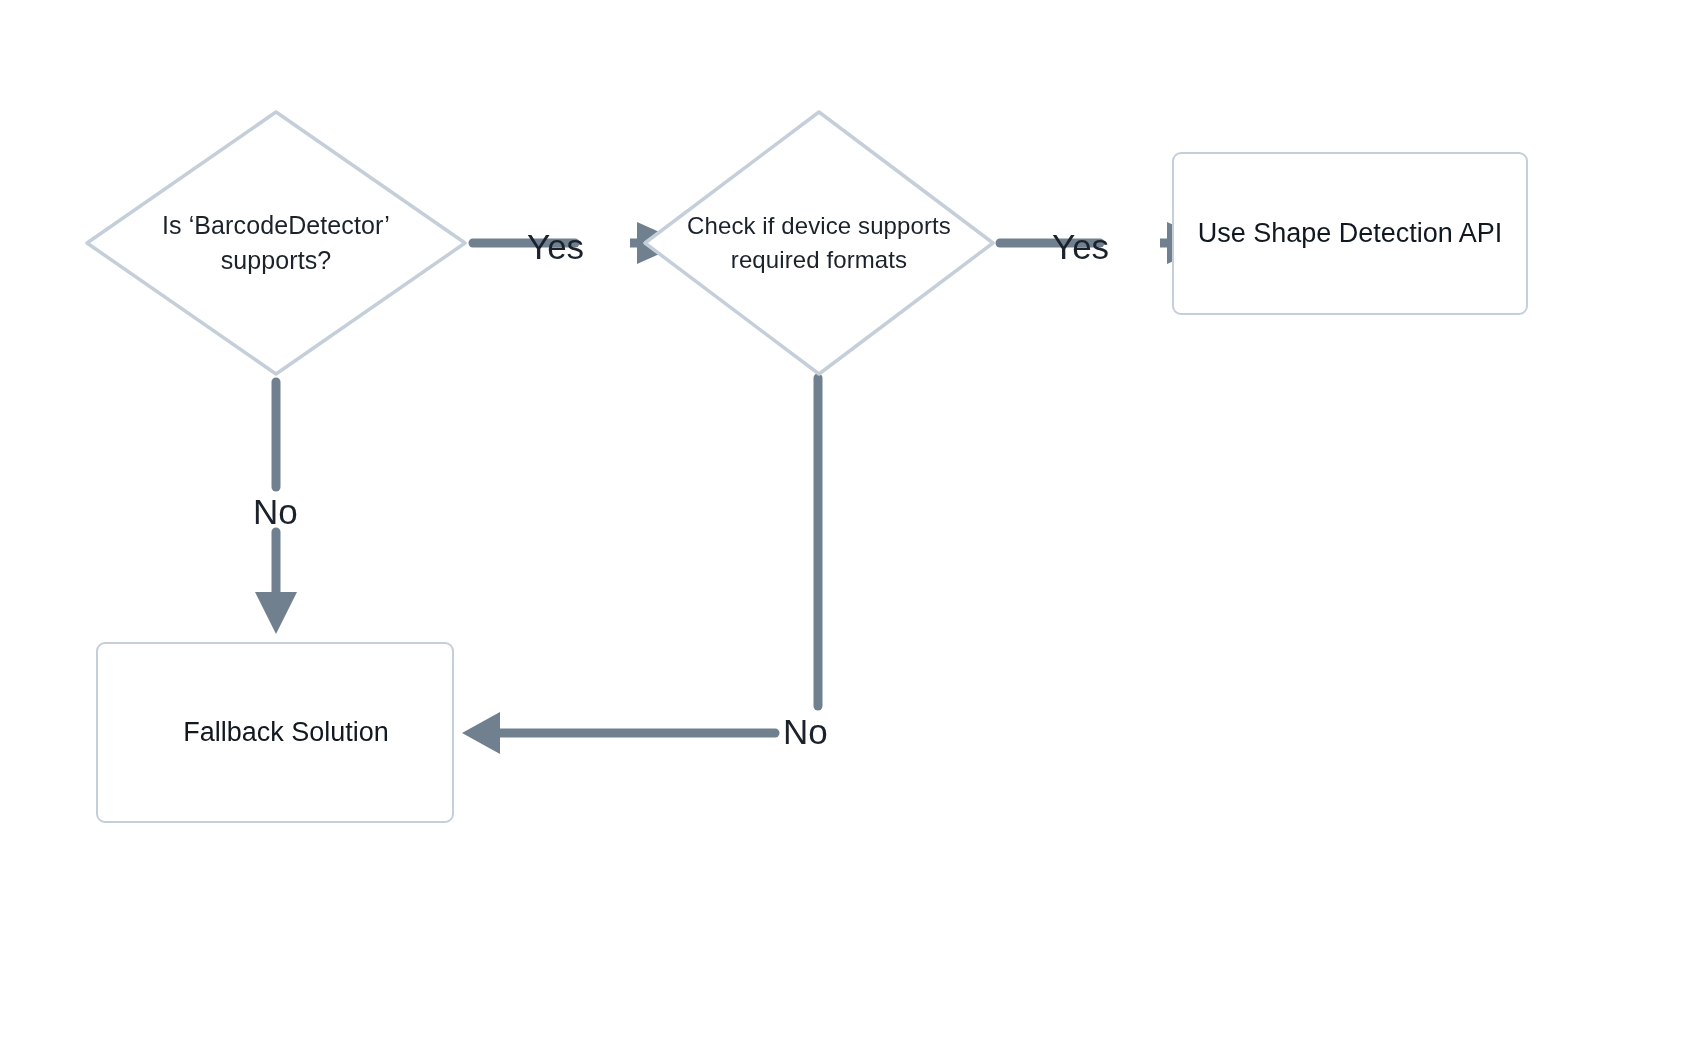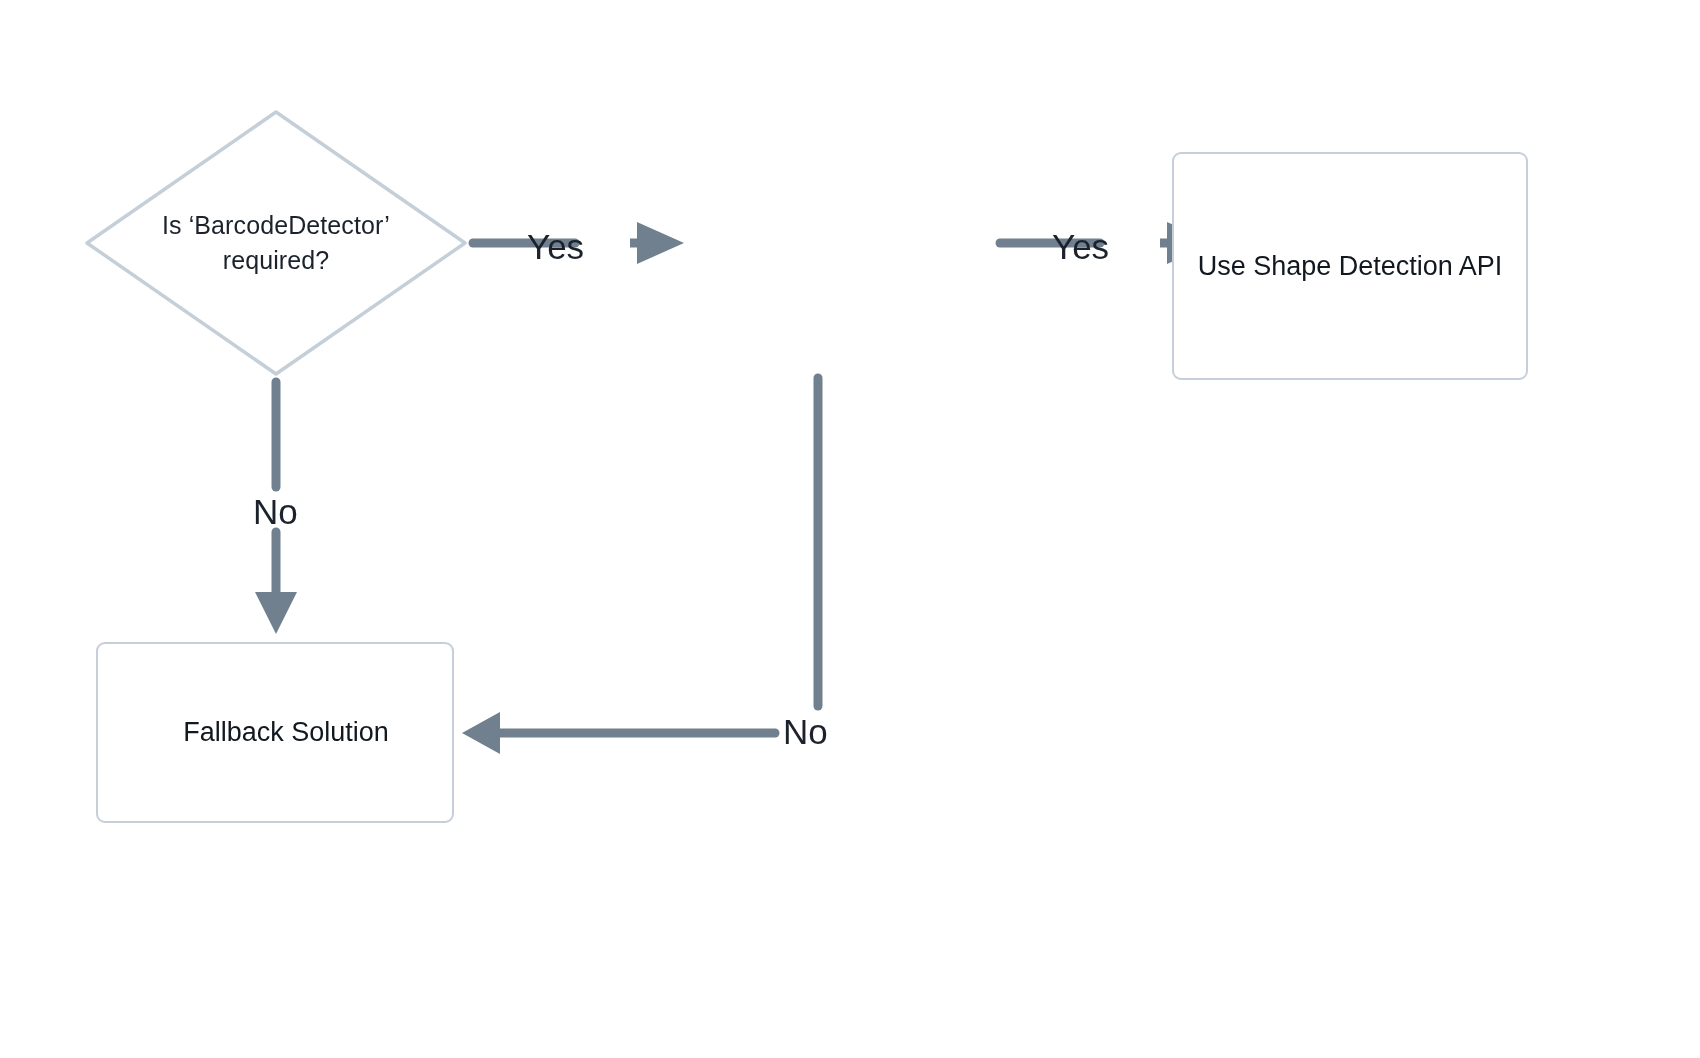--- a/index.html
+++ b/index.html
@@ -118,25 +118,32 @@
       <line x1="775" y1="733" x2="492" y2="733" stroke="#70808f" stroke-width="9" stroke-linecap="round"></line>
       <polygon points="500,712 500,754 462,733" fill="#70808f"></polygon>
     </g>
   </svg>
 
   <div class="diamond-wrap node" style="left:83px; top:108px; width:386px; height:270px;">
     <svg width="386" height="270" viewBox="0 0 386 270">
       <polygon points="193,4 382,135 193,266 4,135" fill="#ffffff" stroke="#c5cfd9" stroke-width="3.5" stroke-linejoin="round"></polygon>
     </svg>
     <div class="diamond-label">Is ‘BarcodeDetector’
-required?</div>
+supports?</div>
   </div>
 
+  <div class="diamond-wrap node" style="left:641px; top:108px; width:356px; height:270px;">
+    <svg width="356" height="270" viewBox="0 0 356 270">
+      <polygon points="178,4 352,135 178,266 4,135" fill="#ffffff" stroke="#c5cfd9" stroke-width="3.5" stroke-linejoin="round"></polygon>
+    </svg>
+    <div class="diamond-label" style="font-size:24px; padding:0 4px;">Check if device supports
+required formats</div>
+  </div>
 
-  <div class="rectbox node" style="left:1172px; top:152px; width:356px; height:228px;">
+  <div class="rectbox node" style="left:1172px; top:152px; width:356px; height:163px;">
     <span>Use Shape Detection API</span>
   </div>
 
   <div class="rectbox node" style="left:96px; top:642px; width:358px; height:181px;padding-left:40px;">
     <span>Fallback Solution</span>
   </div>
 
   <div class="edge-label" style="left:527px; top:229px;">Yes</div>
 
   <div class="edge-label" style="left:253px; top:494px;">No</div>

